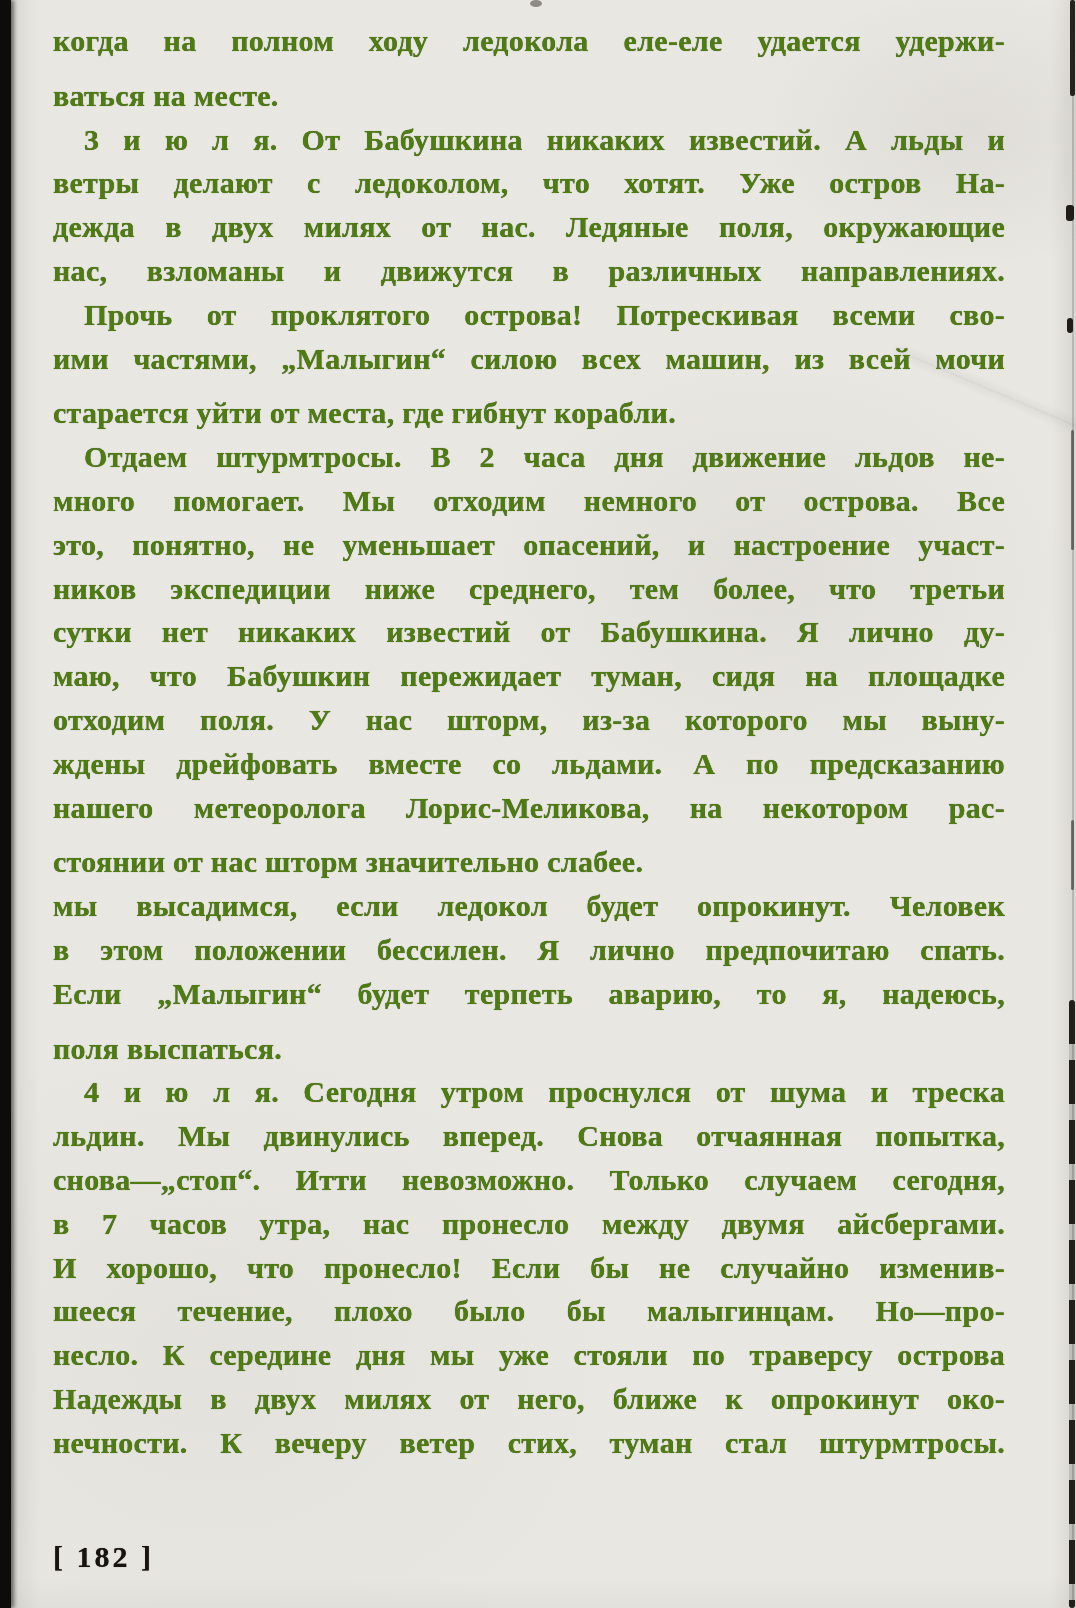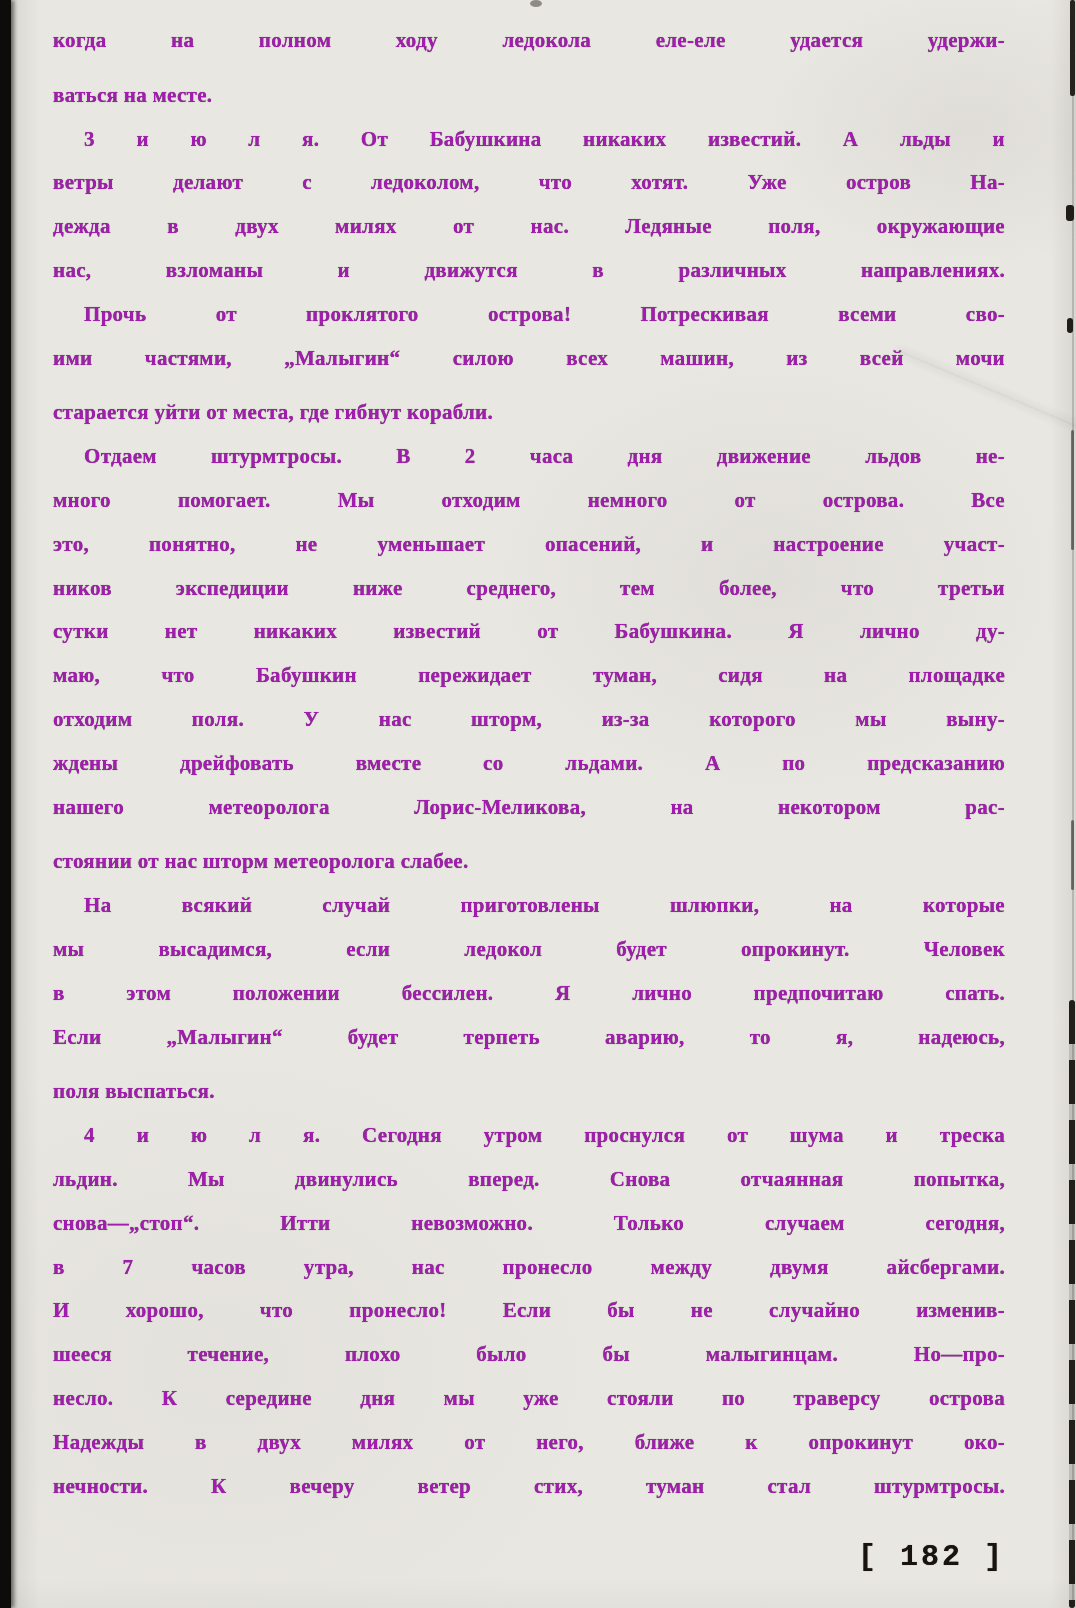--- a/index.html
+++ b/index.html
@@ -60,37 +60,36 @@
       rgba(34,31,26,0.15) 44px, rgba(34,31,26,0.15) 60px);
     border-radius: 3px;
   }
   .speck-top {
     position: absolute; left: 530px; top: 0px; width: 12px; height: 7px;
     background: rgba(30,27,22,0.45); border-radius: 50%;
   }
   
   .text-block {
     position: absolute; left: 53px; top: 19px; width: 952px;
-    color: #a21caf;
-    font-size: 21px; font-weight: 700;
+    color: #4d7c0f;
+    font-size: 30px; font-weight: 700;
     line-height: 43.8px;
     letter-spacing: 0.3px;
     text-shadow: 0 0 0.7px rgba(24,19,15,0.75);
   }
   .para { margin: 0; }
   .line { display: block; text-align: justify; text-align-last: justify; }
   .line.end { text-align-last: left; margin-top: 11px; }
   .line.ind { text-indent: 31px; }
   .page-number {
     position: absolute; left: 53px; top: 1540px; width: 952px;
-    text-align: right;
+    text-align: left;
     color: #18130f; font-size: 30px; font-weight: 700;
     letter-spacing: 3px;
     text-shadow: 0 0 0.7px rgba(24,19,15,0.75);
-    font-family: Liberation Mono, monospace;
   }
 </style>
 </head>
 <body>
 
 <div class="page">
 
   <div class="crease"></div>
 
   <div class="text-block">
@@ -116,25 +115,24 @@
     <p class="para">
       <span class="line j ind">Отдаем штурмтросы. В 2 часа дня движение льдов не-</span>
       <span class="line j">много помогает. Мы отходим немного от острова. Все</span>
       <span class="line j">это, понятно, не уменьшает опасений, и настроение участ-</span>
       <span class="line j">ников экспедиции ниже среднего, тем более, что третьи</span>
       <span class="line j">сутки нет никаких известий от Бабушкина. Я лично ду-</span>
       <span class="line j">маю, что Бабушкин пережидает туман, сидя на площадке</span>
       <span class="line j">отходим поля. У нас шторм, из-за которого мы выну-</span>
       <span class="line j">ждены дрейфовать вместе со льдами. А по предсказанию</span>
       <span class="line j">нашего метеоролога Лорис-Меликова, на некотором рас-</span>
-      <span class="line end">стоянии от нас шторм метеоролога слабее.</span>
+      <span class="line end">стоянии от нас шторм значительно слабее.</span>
     </p>
 
     <p class="para">
-      <span class="line j ind">На всякий случай приготовлены шлюпки, на которые</span>
       <span class="line j">мы высадимся, если ледокол будет опрокинут. Человек</span>
       <span class="line j">в этом положении бессилен. Я лично предпочитаю спать.</span>
       <span class="line j">Если „Малыгин“ будет терпеть аварию, то я, надеюсь,</span>
       <span class="line end">поля выспаться.</span>
     </p>
 
     <p class="para">
       <span class="line j ind">4 и ю л я. Сегодня утром проснулся от шума и треска</span>
       <span class="line j">льдин. Мы двинулись вперед. Снова отчаянная попытка,</span>
       <span class="line j">снова—„стоп“. Итти невозможно. Только случаем сегодня,</span>

